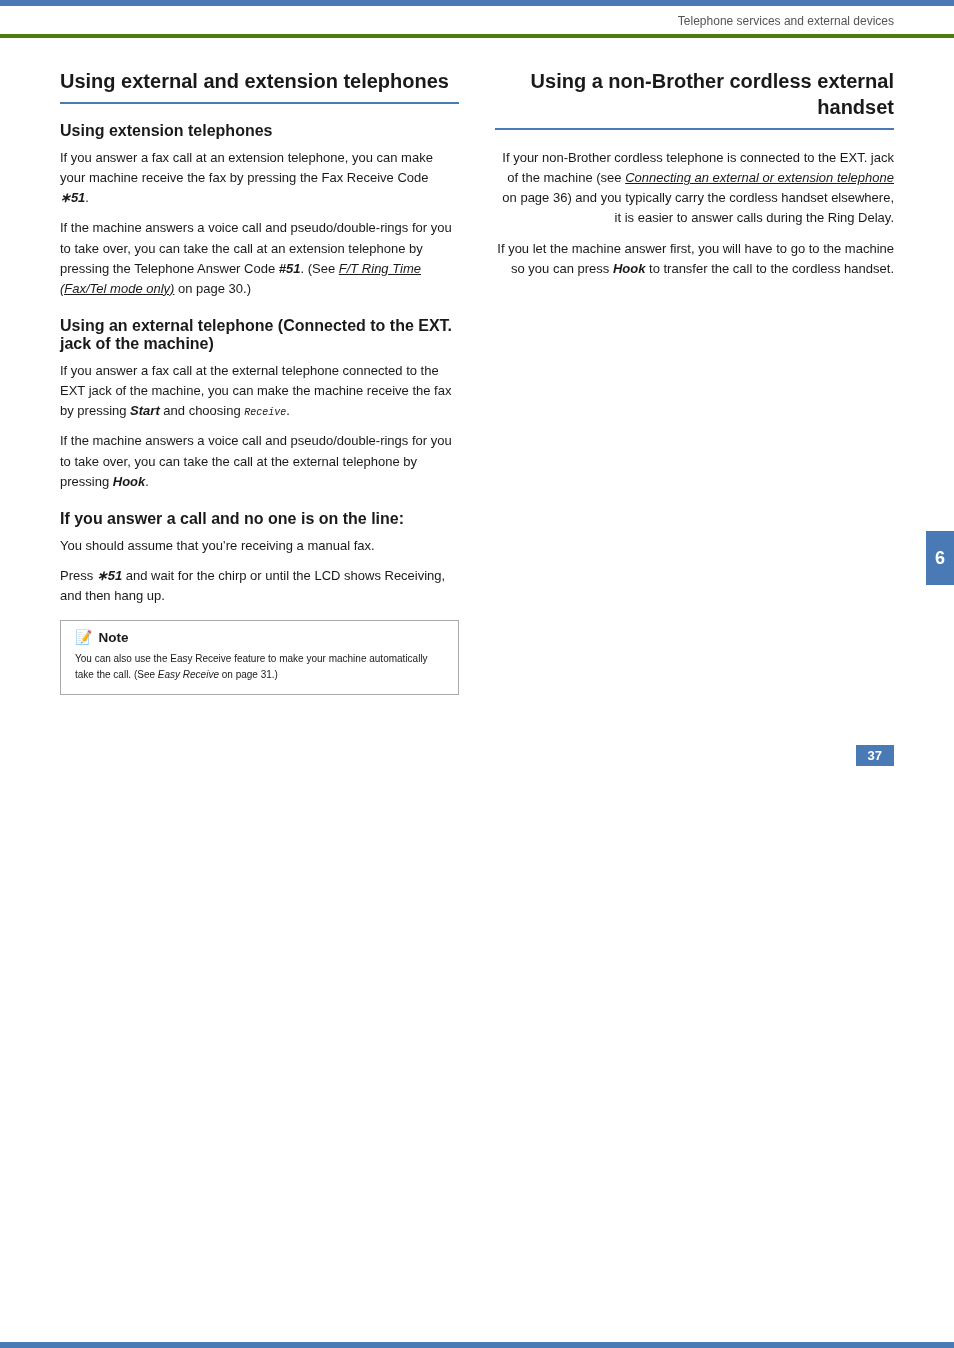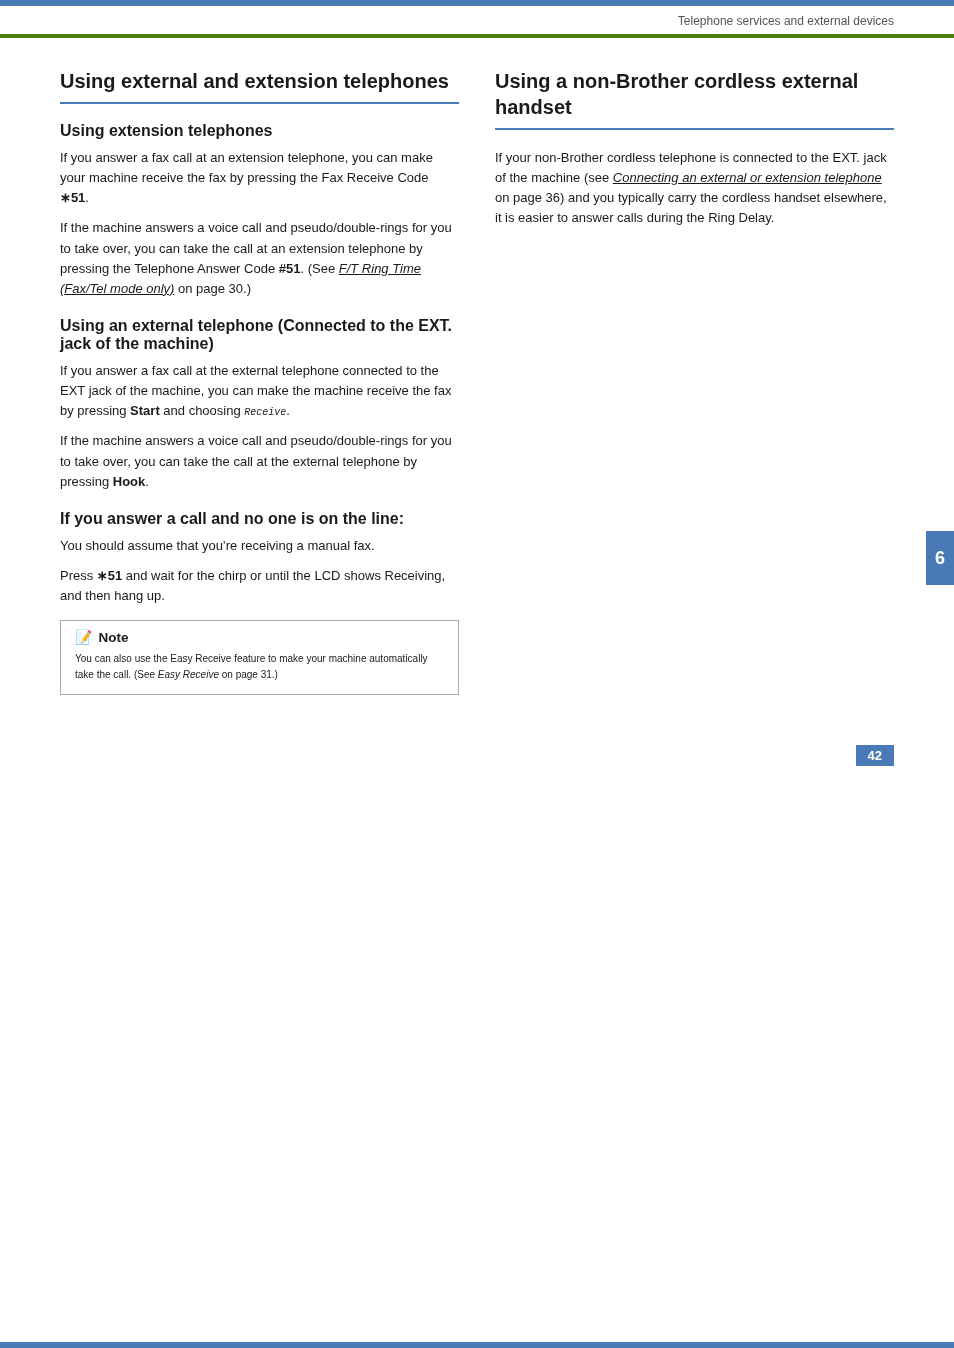--- a/index.html
+++ b/index.html
@@ -37,20 +37,21 @@
     }
 
     .left-column {
       flex: 1;
       min-width: 0;
     }
 
     .right-column {
       flex: 1;
       min-width: 0;
+      text-align: right;
     }
 
     .section-title {
       font-size: 20px;
       font-weight: bold;
       color: #1a1a1a;
       margin-bottom: 8px;
       line-height: 1.3;
     }
 
@@ -70,20 +71,21 @@
 
     .para {
       font-size: 13px;
       line-height: 1.55;
       margin-bottom: 10px;
       color: #1a1a1a;
     }
 
     .para strong {
       font-weight: bold;
+      font-style: italic;
     }
 
     .para .mono {
       font-family: 'Courier New', Courier, monospace;
       font-size: 10px;
       font-style: italic;
     }
 
     .para em {
       font-style: italic;
@@ -232,25 +234,28 @@
       </div>
     </div>
 
     <div class="right-column">
       <h1 class="section-title">Using a non-Brother cordless external handset</h1>
       <hr class="section-divider">
 
       <p class="para">
         If your non-Brother cordless telephone is connected to the EXT. jack of the machine (see <em>Connecting an external or extension telephone</em> on page 36) and you typically carry the cordless handset elsewhere, it is easier to answer calls during the Ring Delay.
       </p>
+      <p class="para">
+        If you let the machine answer first, you will have to go to the machine so you can press <strong>Hook</strong> to transfer the call to the cordless handset.
+      </p>
     </div>
   </div>
 
   <div class="chapter-badge-container">
     <div class="chapter-badge">6</div>
   </div>
 </div>
 
 <div class="page-number-row">
-  <span class="page-number-box">42</span>
+  <span class="page-number-box">37</span>
 </div>
 
 <div class="bottom-bar"></div>
 
 </body></html>

